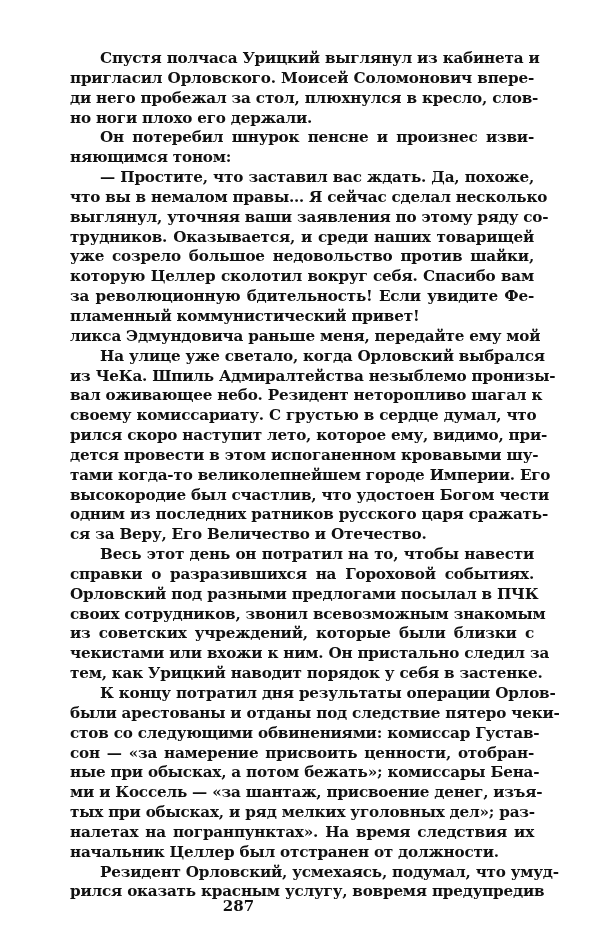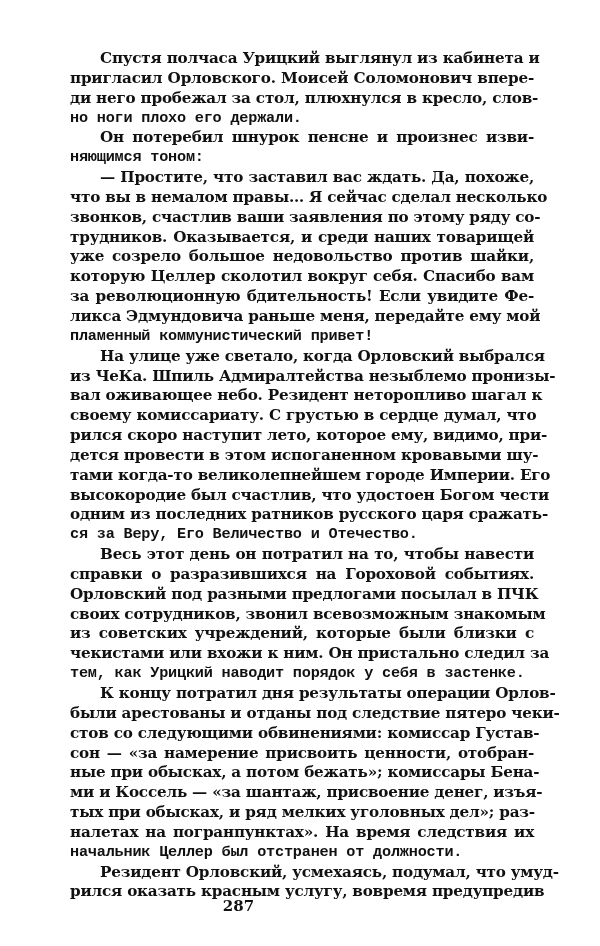--- a/index.html
+++ b/index.html
@@ -30,21 +30,20 @@
       white-space: nowrap;
       text-align: justify;
       text-align-last: justify;
       letter-spacing: -0.2px;
     }
     .line.indent {
       padding-left: 30px;
     }
     .line.last {
       text-align-last: left;
-      font-family: Liberation Mono, monospace;
     }
     .page-number {
       position: absolute;
       left: 0;
       width: 477px;
       top: 897px;
       text-align: center;
       font-size: 15px;
       font-weight: bold;
       font-family: "DejaVu Serif", "Liberation Serif", serif;
@@ -55,27 +54,27 @@
 
 <div class="page-text" id="page-text">
     <span class="line indent">Спустя полчаса Урицкий выглянул из кабинета и</span>
     <span class="line">пригласил Орловского. Моисей Соломонович впере-</span>
     <span class="line">ди него пробежал за стол, плюхнулся в кресло, слов-</span>
     <span class="line last">но ноги плохо его держали.</span>
     <span class="line indent">Он потеребил шнурок пенсне и произнес изви-</span>
     <span class="line last">няющимся тоном:</span>
     <span class="line indent">— Простите, что заставил вас ждать. Да, похоже,</span>
     <span class="line">что вы в немалом правы… Я сейчас сделал несколько</span>
-    <span class="line">звонков, счастлив ваши заявления по этому ряду со-</span>
+    <span class="line">выглянул, уточняя ваши заявления по этому ряду со-</span>
     <span class="line">трудников. Оказывается, и среди наших товарищей</span>
     <span class="line">уже созрело большое недовольство против шайки,</span>
     <span class="line">которую Целлер сколотил вокруг себя. Спасибо вам</span>
     <span class="line">за революционную бдительность! Если увидите Фе-</span>
+    <span class="line last">пламенный коммунистический привет!</span>
     <span class="line">ликса Эдмундовича раньше меня, передайте ему мой</span>
-    <span class="line last">пламенный коммунистический привет!</span>
     <span class="line indent">На улице уже светало, когда Орловский выбрался</span>
     <span class="line">из ЧеКа. Шпиль Адмиралтейства незыблемо пронизы-</span>
     <span class="line">вал оживающее небо. Резидент неторопливо шагал к</span>
     <span class="line">своему комиссариату. С грустью в сердце думал, что</span>
     <span class="line">рился скоро наступит лето, которое ему, видимо, при-</span>
     <span class="line">дется провести в этом испоганенном кровавыми шу-</span>
     <span class="line">тами когда-то великолепнейшем городе Империи. Его</span>
     <span class="line">высокородие был счастлив, что удостоен Богом чести</span>
     <span class="line">одним из последних ратников русского царя сражать-</span>
     <span class="line last">ся за Веру, Его Величество и Отечество.</span>

